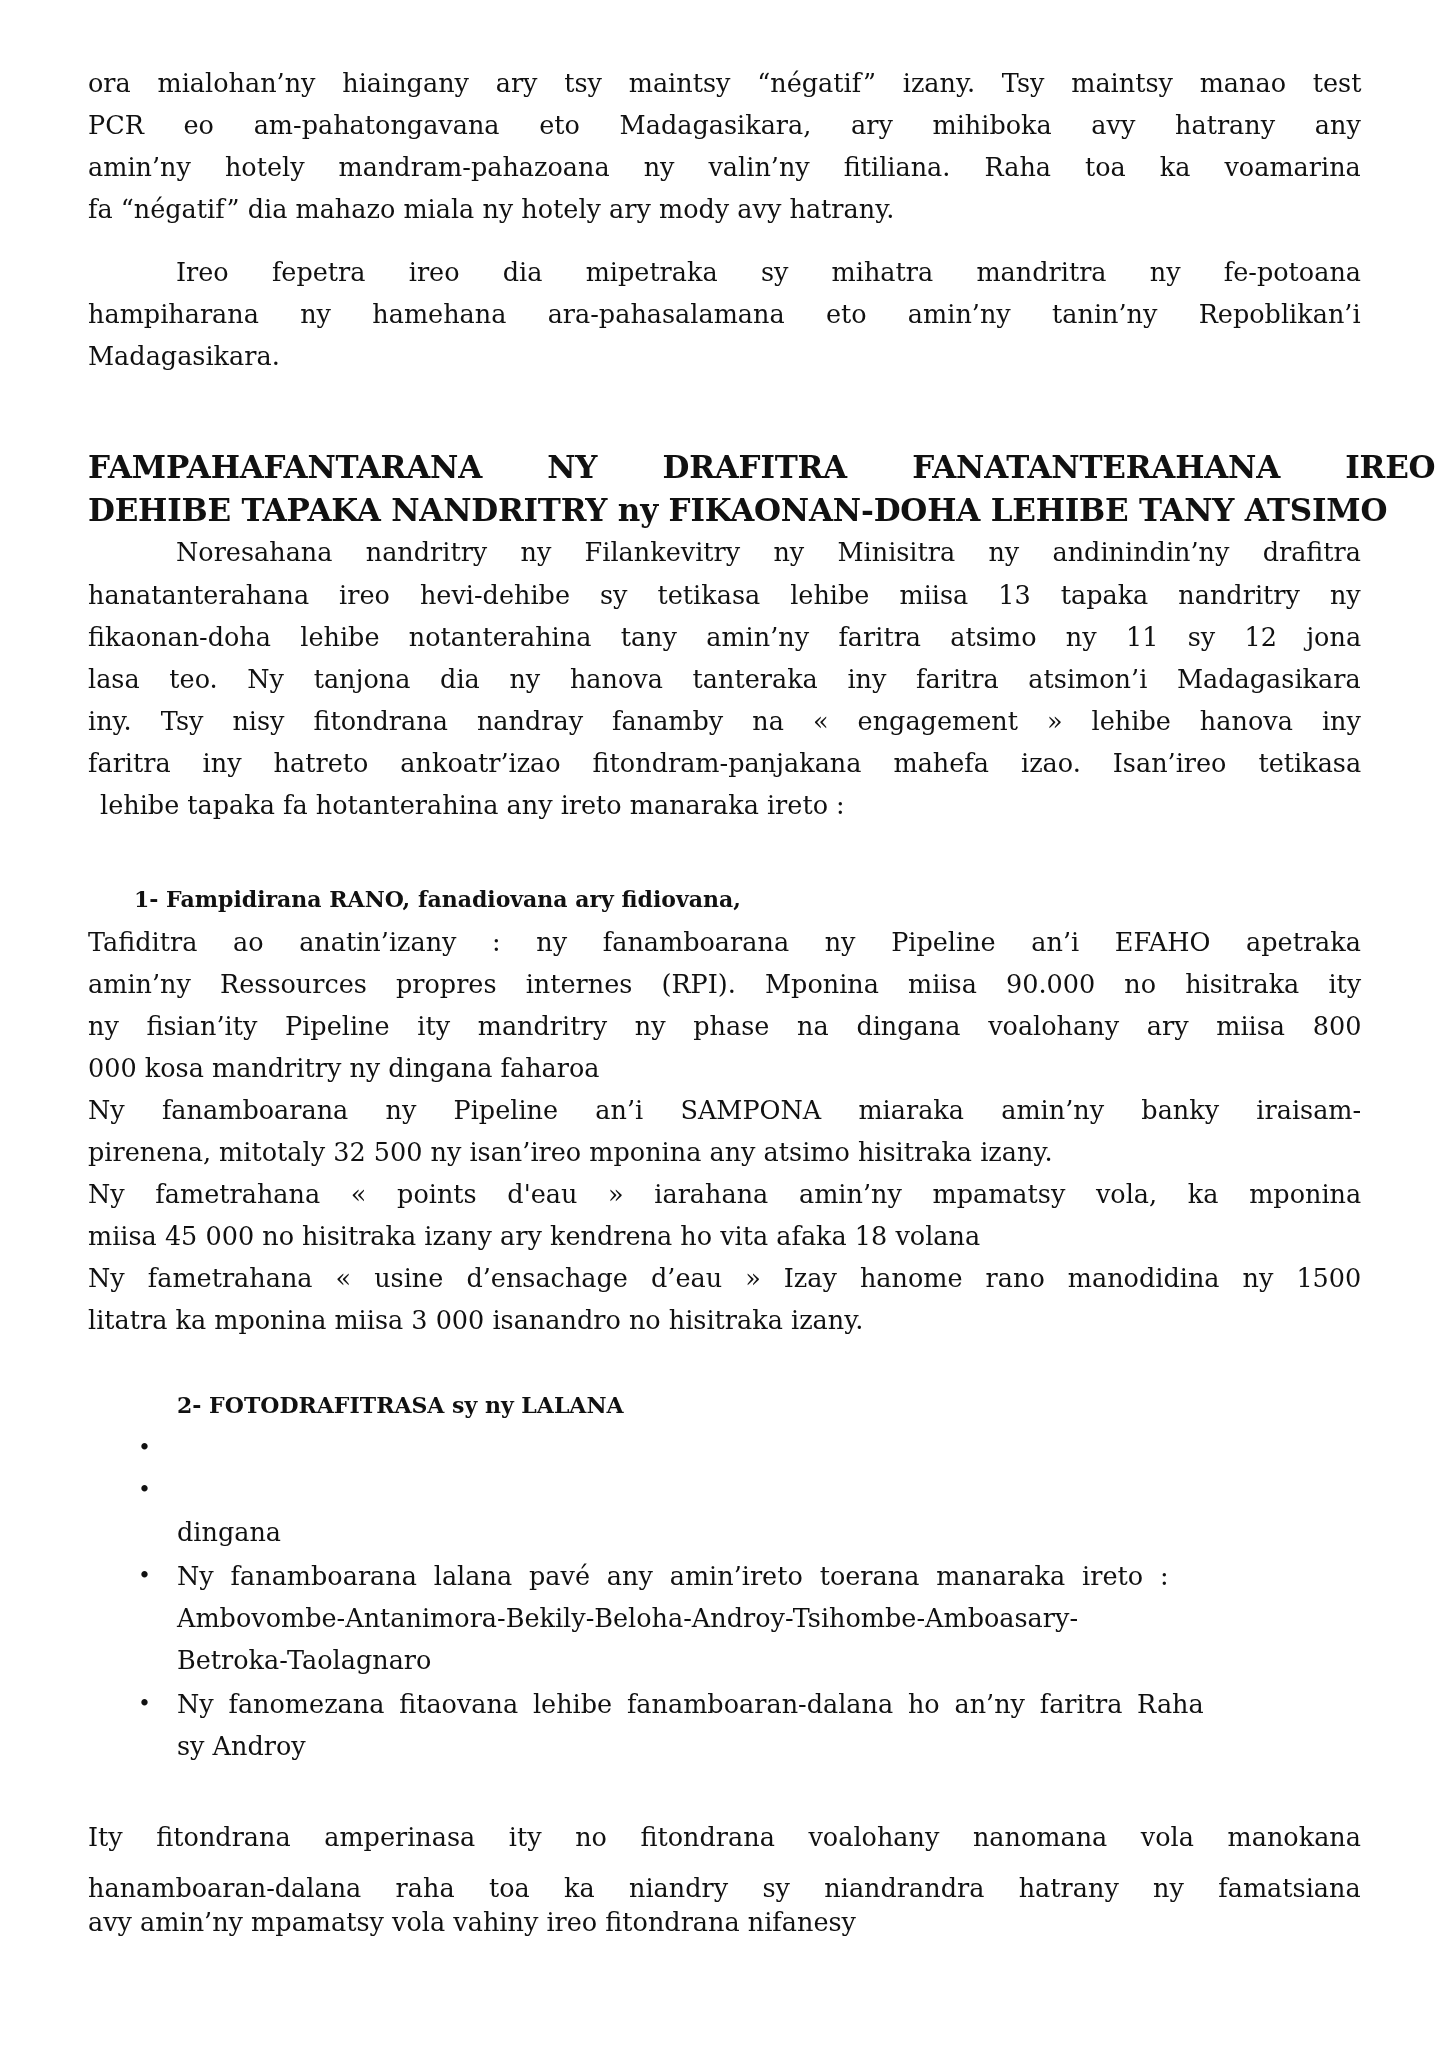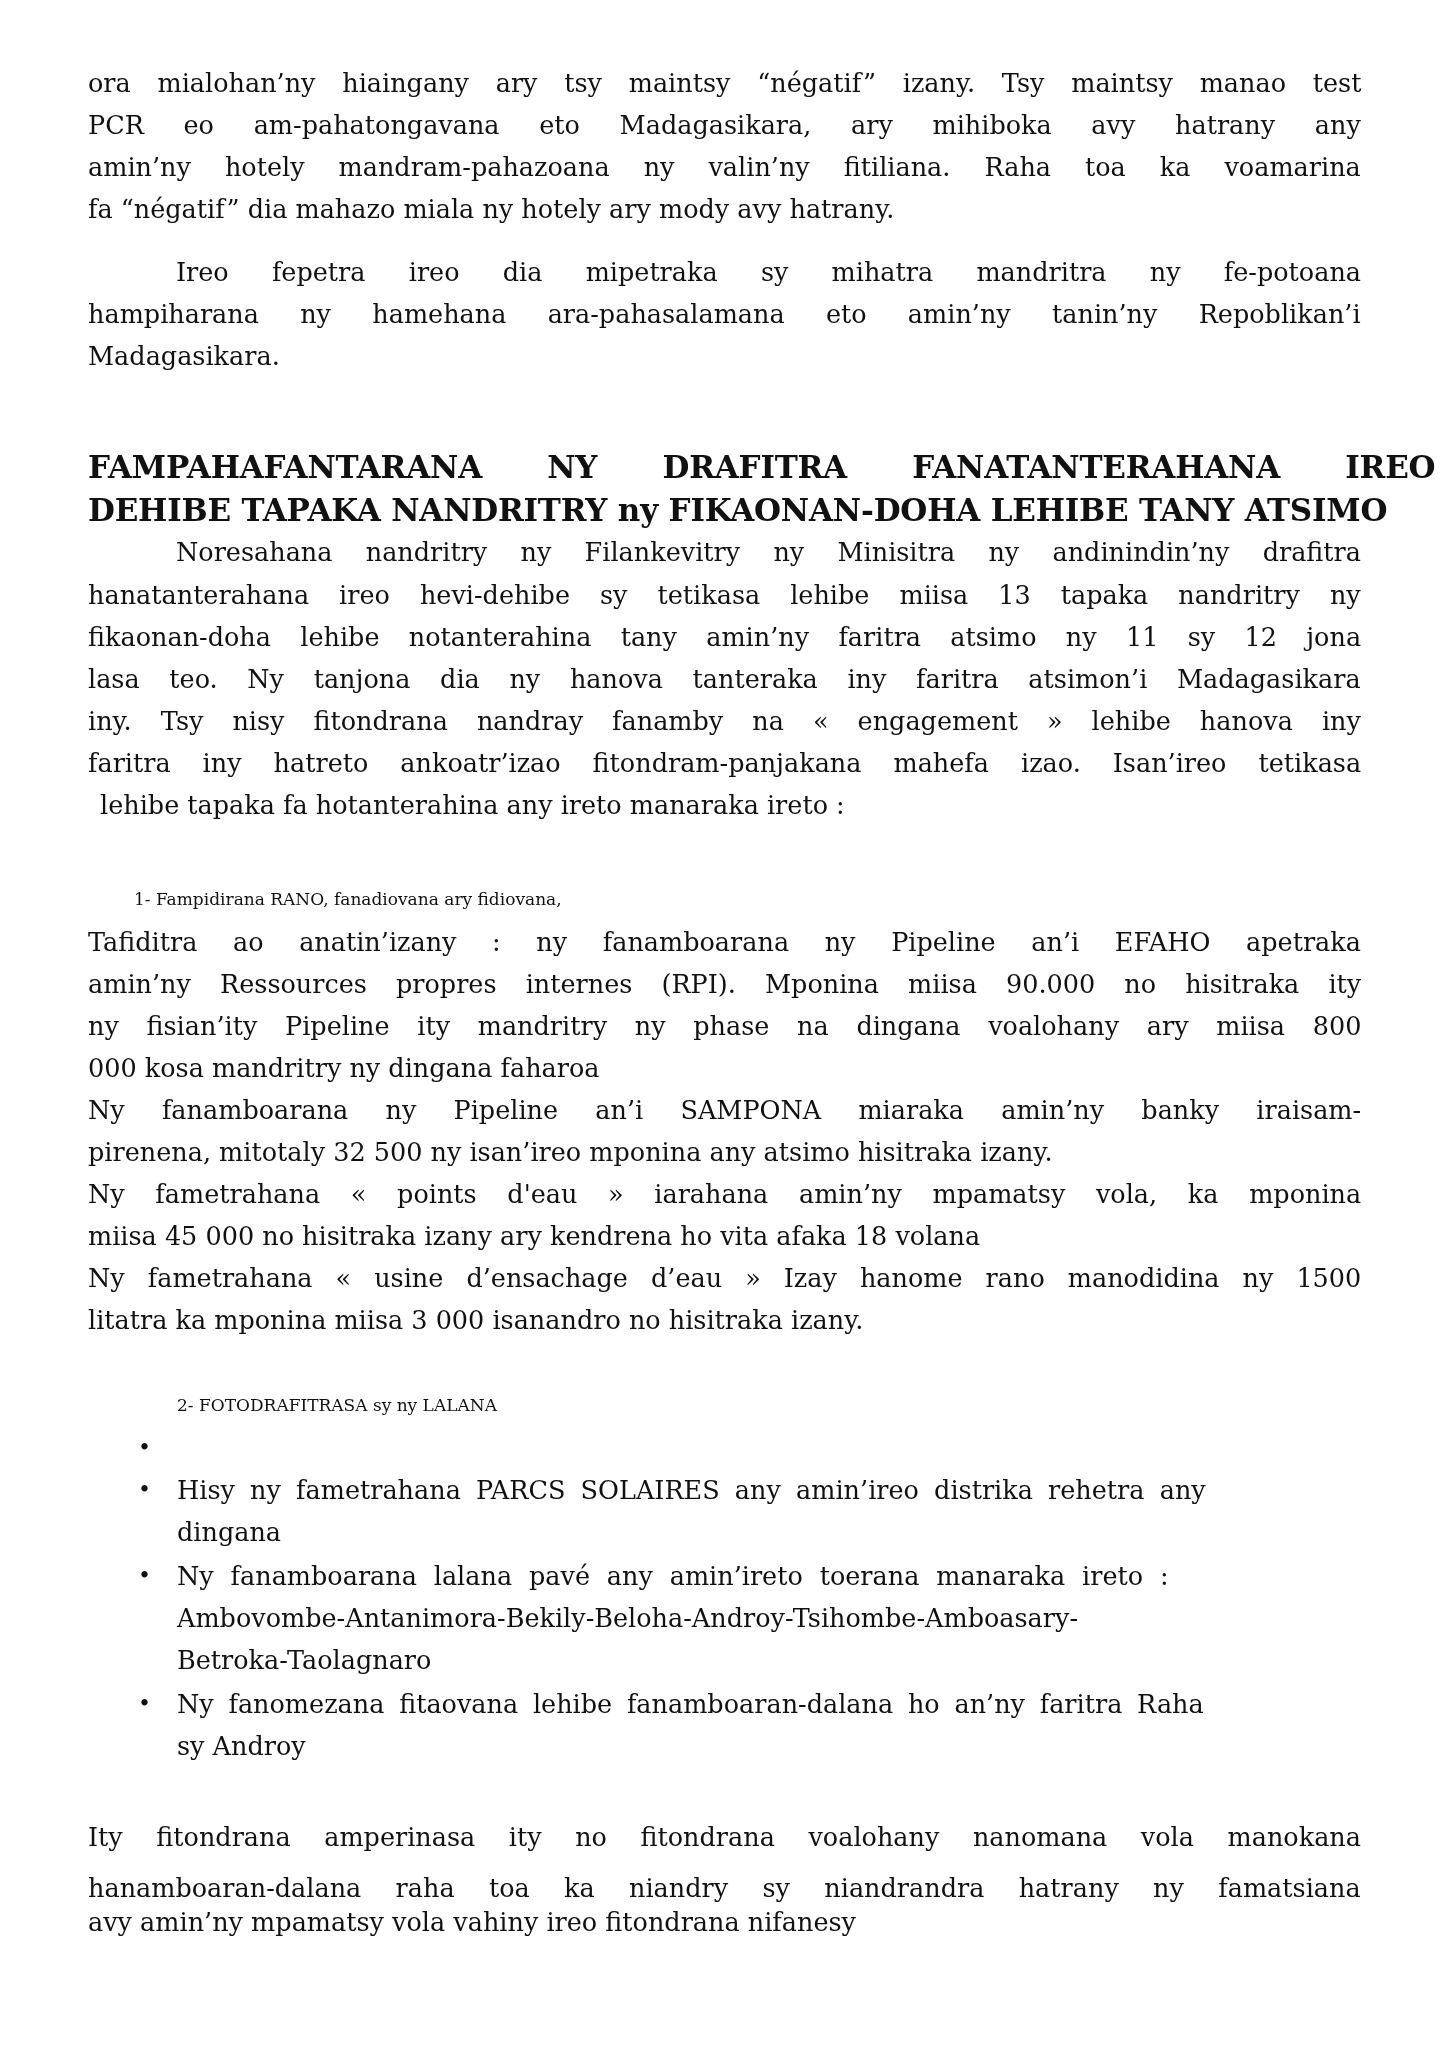--- a/index.html
+++ b/index.html
@@ -6,21 +6,21 @@
   body { width: 1447px; height: 2048px; position: relative; overflow: hidden;
          font-family: "DejaVu Serif", "Liberation Serif", serif; color: #111111; }
   .page { position: absolute; left: 88px; top: 0; width: 1273px; }
   .line { position: absolute; left: 0; width: 1273px; height: 42px; font-size: 25.5px;
           line-height: 42px; white-space: nowrap; }
   .just { text-align: justify; text-align-last: justify; }
   .left { text-align: left; }
   .indent { padding-left: 88px; box-sizing: border-box; }
   .h-main { font-weight: bold; text-decoration: underline; text-decoration-thickness: 3px;
             text-underline-offset: 6px; font-size: 31px; letter-spacing: -0.2px; }
-  .h-sub { font-weight: normal; font-size: 17px; }
+  .h-sub { font-weight: bold; font-size: 22px; }
   .bullet-line { padding-left: 89px; box-sizing: border-box; }
   .bullet { position: absolute; left: 50px; top: 0; font-size: 22px; line-height: 42px; }
 </style>
 </head>
 <body>
 
 <div class="page">
 
   <div>
     <div class="line just" style="top:62px"><span style="display: inline-block; white-space: nowrap; word-spacing: 18.6364px;">ora mialohan’ny hiaingany ary tsy maintsy “négatif” izany. Tsy maintsy manao test</span></div>
@@ -69,21 +69,20 @@
 
     <div>
       <div class="line left bullet-line" style="top:1427px"><span style="display: inline-block; white-space: nowrap;">
         <span class="bullet">•</span>
       </span></div>
     </div>
 
     <div>
       <div class="line just bullet-line" style="top:1469px"><span style="display: inline-block; white-space: nowrap; word-spacing: 7.06452px;">
         <span class="bullet">•</span>
-        <span>Hisy ny fametrahana PARCS SOLAIRES any amin’ireo distrika rehetra any</span>
       </span></div>
       <div class="line left bullet-line" style="top:1511px"><span style="display: inline-block; white-space: nowrap;">dingana</span></div>
     </div>
 
     <div>
       <div class="line just bullet-line" style="top:1555px"><span style="display: inline-block; white-space: nowrap; word-spacing: 8.74194px;">
         <span class="bullet">•</span>
         <span>Ny fanamboarana lalana pavé any amin’ireto toerana manaraka ireto :</span>
       </span></div>
       <div class="line left bullet-line" style="top:1597px"><span style="display: inline-block; white-space: nowrap;">Ambovombe-Antanimora-Bekily-Beloha-Androy-Tsihombe-Amboasary-</span></div>

